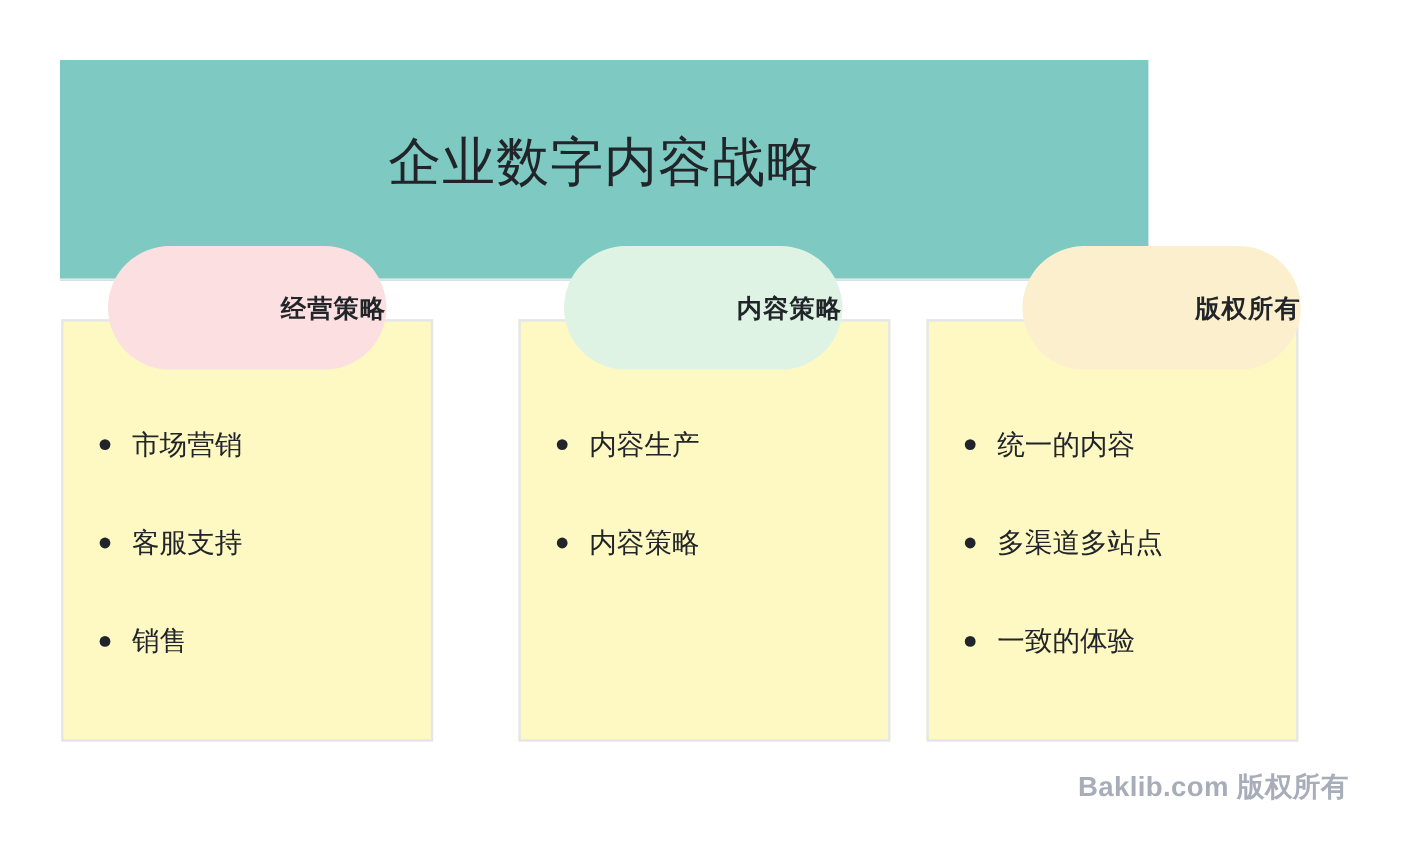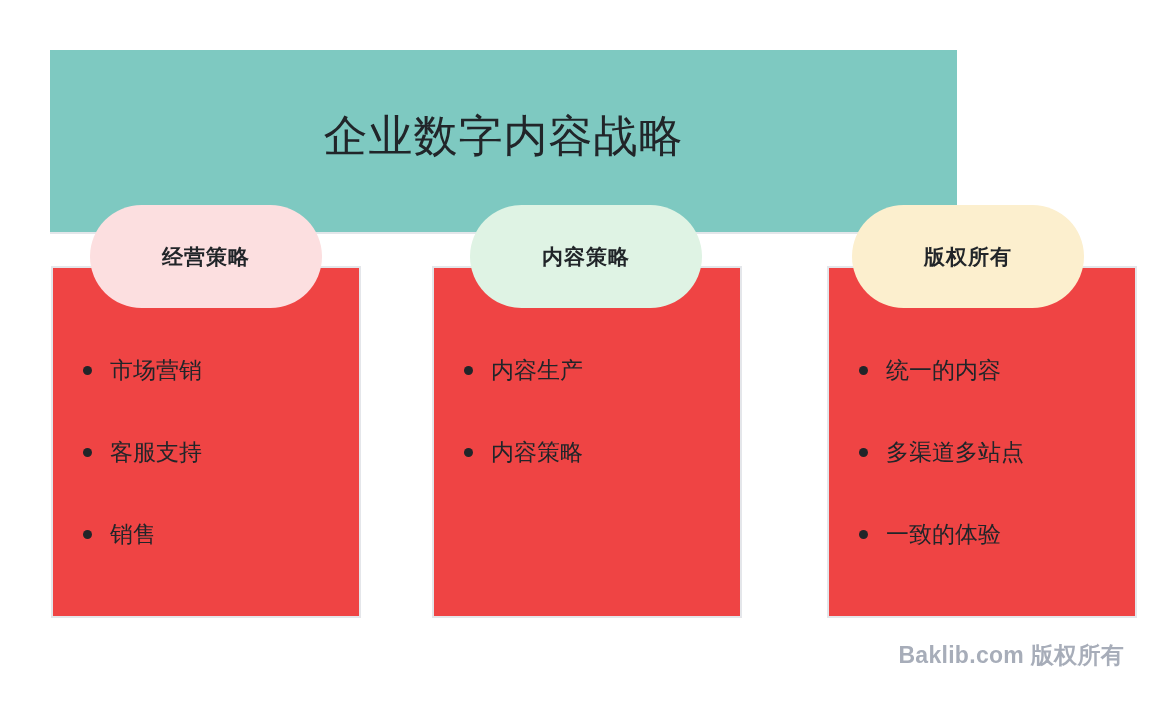--- a/index.html
+++ b/index.html
@@ -50,37 +50,37 @@
     left: 51px;
     top: 266px;
     width: 1074px;
     height: 352px;
   }
   .card {
     position: absolute;
     top: 0;
     width: 310px;
     height: 352px;
-    background: #ef4444;
+    background: #fef9c3;
     border: 2px solid #e4e6ea;
     box-sizing: border-box;
   }
   .card-1 { left: 0px; }
   .card-2 { left: 381px; }
-  .card-3 { left: 776px; }
+  .card-3 { left: 721px; }
 
   
   .pill {
     position: absolute;
     width: 232px;
     height: 103px;
     border-radius: 52px;
     display: flex;
     align-items: center;
-    justify-content: center;
+    justify-content: flex-end;
     z-index: 5;
   }
   .pill-label {
     font-size: 21px;
     font-weight: bold;
     color: #212529;
     letter-spacing: 1px;
   }
   .pill-1 { left: 90px;  top: 205px; background: #fcdfe0; }
   .pill-2 { left: 470px; top: 205px; background: #dff3e4; }

